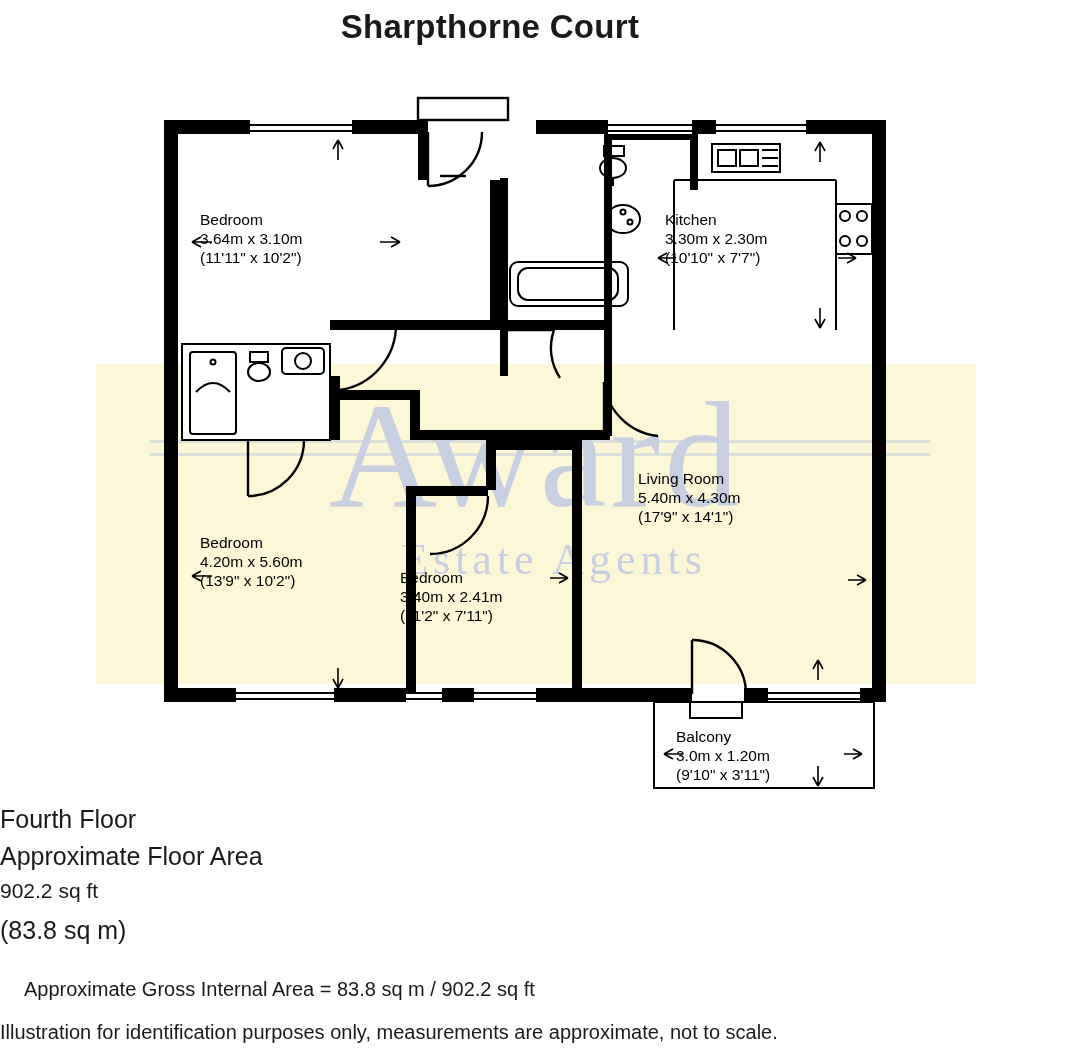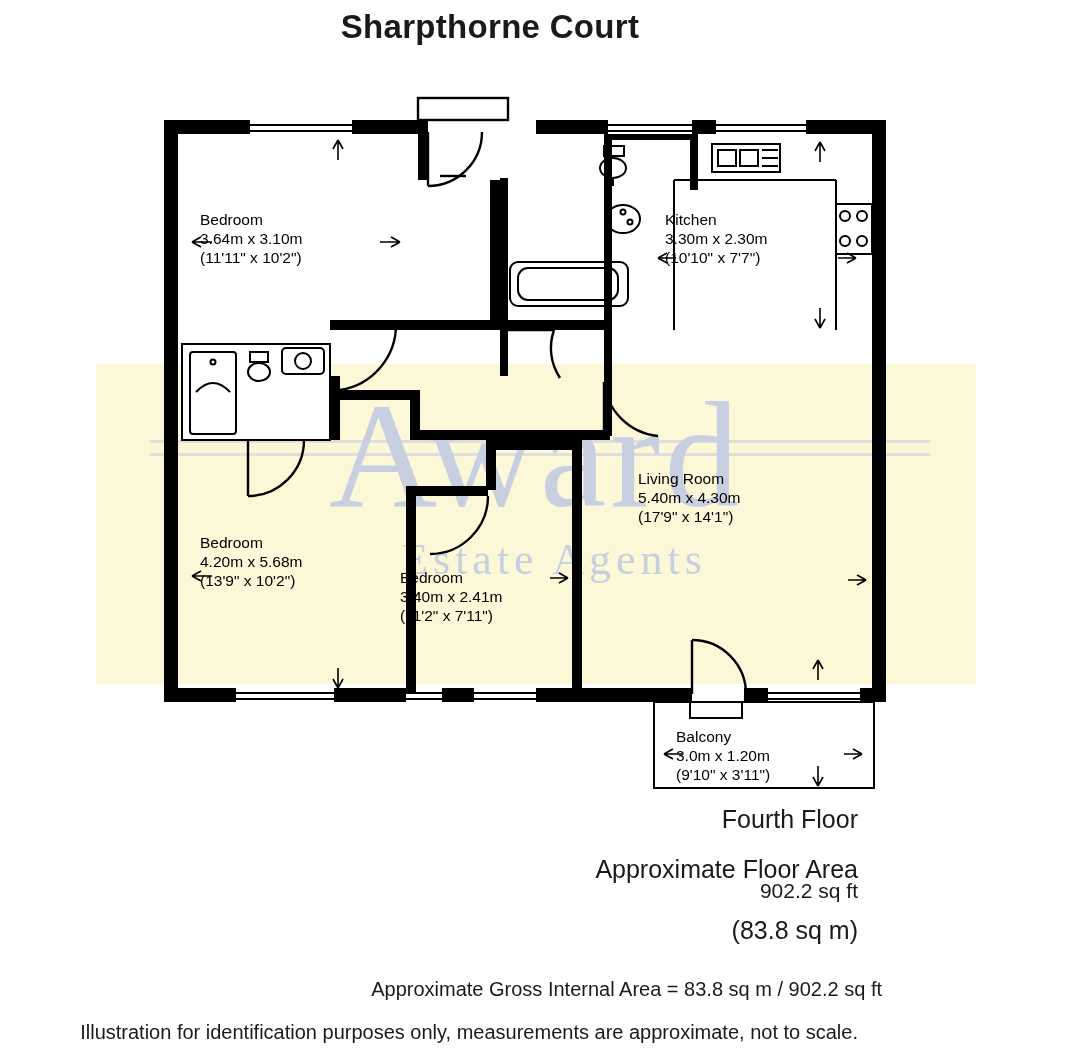--- a/index.html
+++ b/index.html
@@ -84,24 +84,24 @@
     font-size: 15.5px;
     line-height: 19px;
     color: #000;
     white-space: nowrap;
   }
 
   .footer {
     position: absolute;
     left: 0;
     width: 858px;
-    text-align: right;
+    text-align: left;
   }
   .f1 { top: 805px; font-size: 25px; }
-  .f2 { top: 842px; font-size: 25px; margin-top: 13px; }
+  .f2 { top: 842px; font-size: 25px; }
   .f3 { top: 879px; font-size: 21px; }
   .f4 { top: 916px; font-size: 25px; }
   .f5 { top: 978px; font-size: 20px; padding-left: 24px; }
   .f6 { top: 1009px; font-size: 20px; margin-top: 12px; }
 </style>
 </head>
 <body>
 
 <div class="title">Sharpthorne Court</div>
 
@@ -308,21 +308,21 @@
 </div>
 
 <div class="room-label" style="left:638px; top:469px; width:174px;">
   <div>Living Room</div>
   <div>5.40m x 4.30m</div>
   <div>(17'9" x 14'1")</div>
 </div>
 
 <div class="room-label" style="left:200px; top:533px; width:180px;">
   <div>Bedroom</div>
-  <div>4.20m x 5.68m</div>
+  <div>4.20m x 5.60m</div>
   <div>(13'9" x 10'2")</div>
 </div>
 
 <div class="room-label" style="left:400px; top:568px; width:174px;">
   <div>Bedroom</div>
   <div>3.40m x 2.41m</div>
   <div>(11'2" x 7'11")</div>
 </div>
 
 <div class="room-label" style="left:676px; top:727px; width:174px;">

